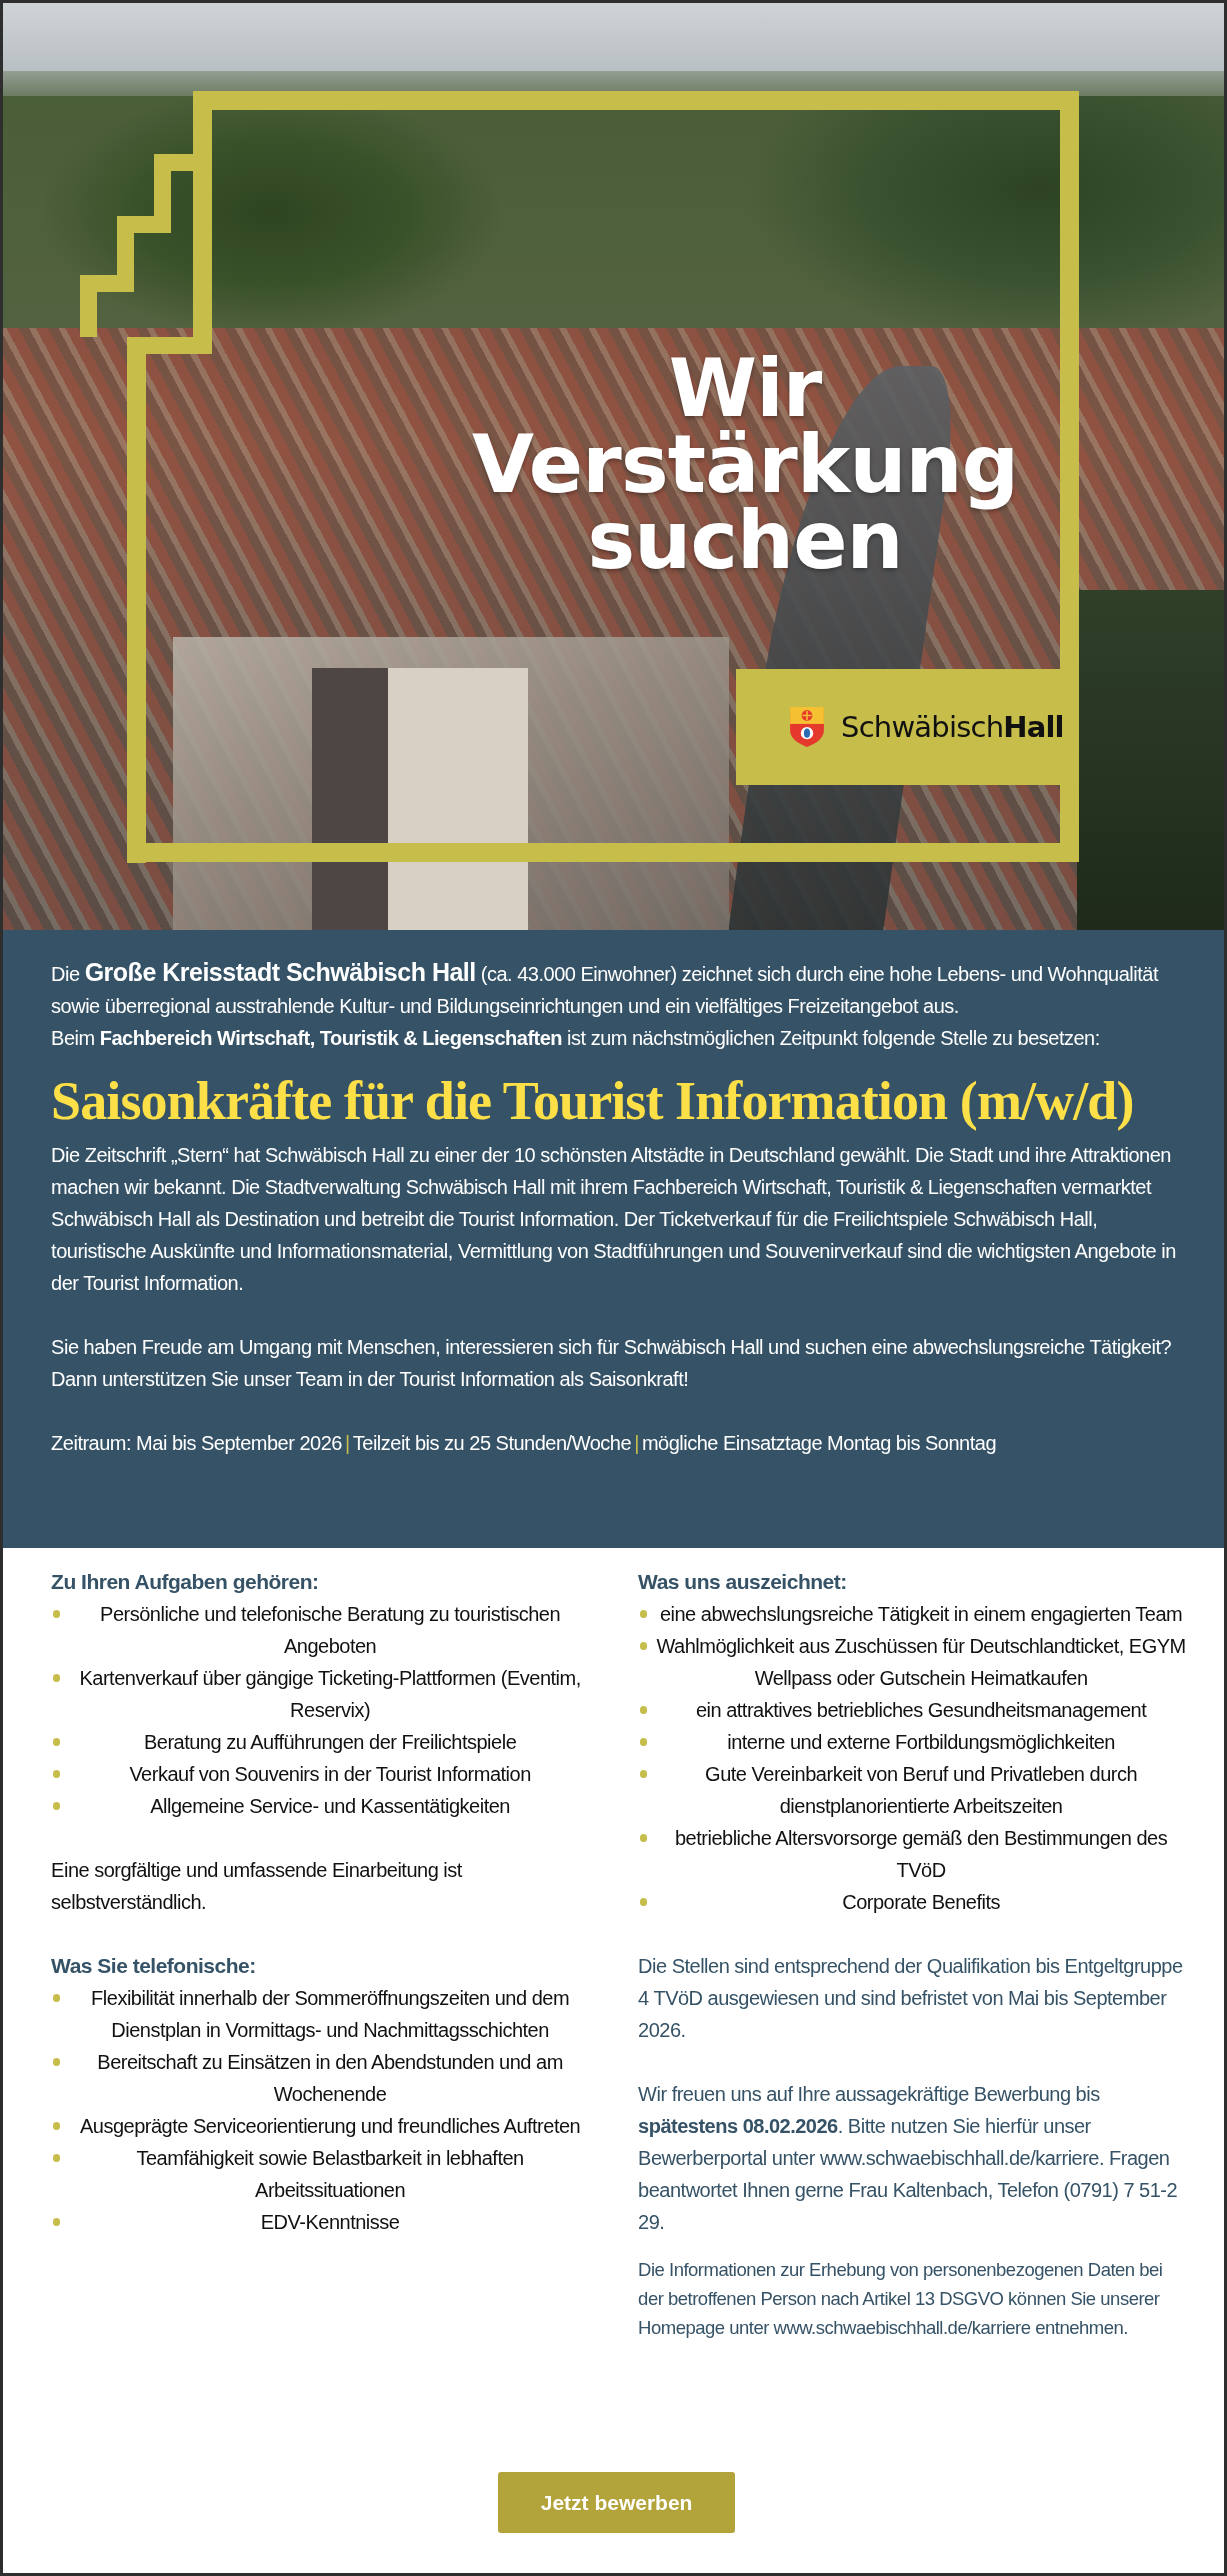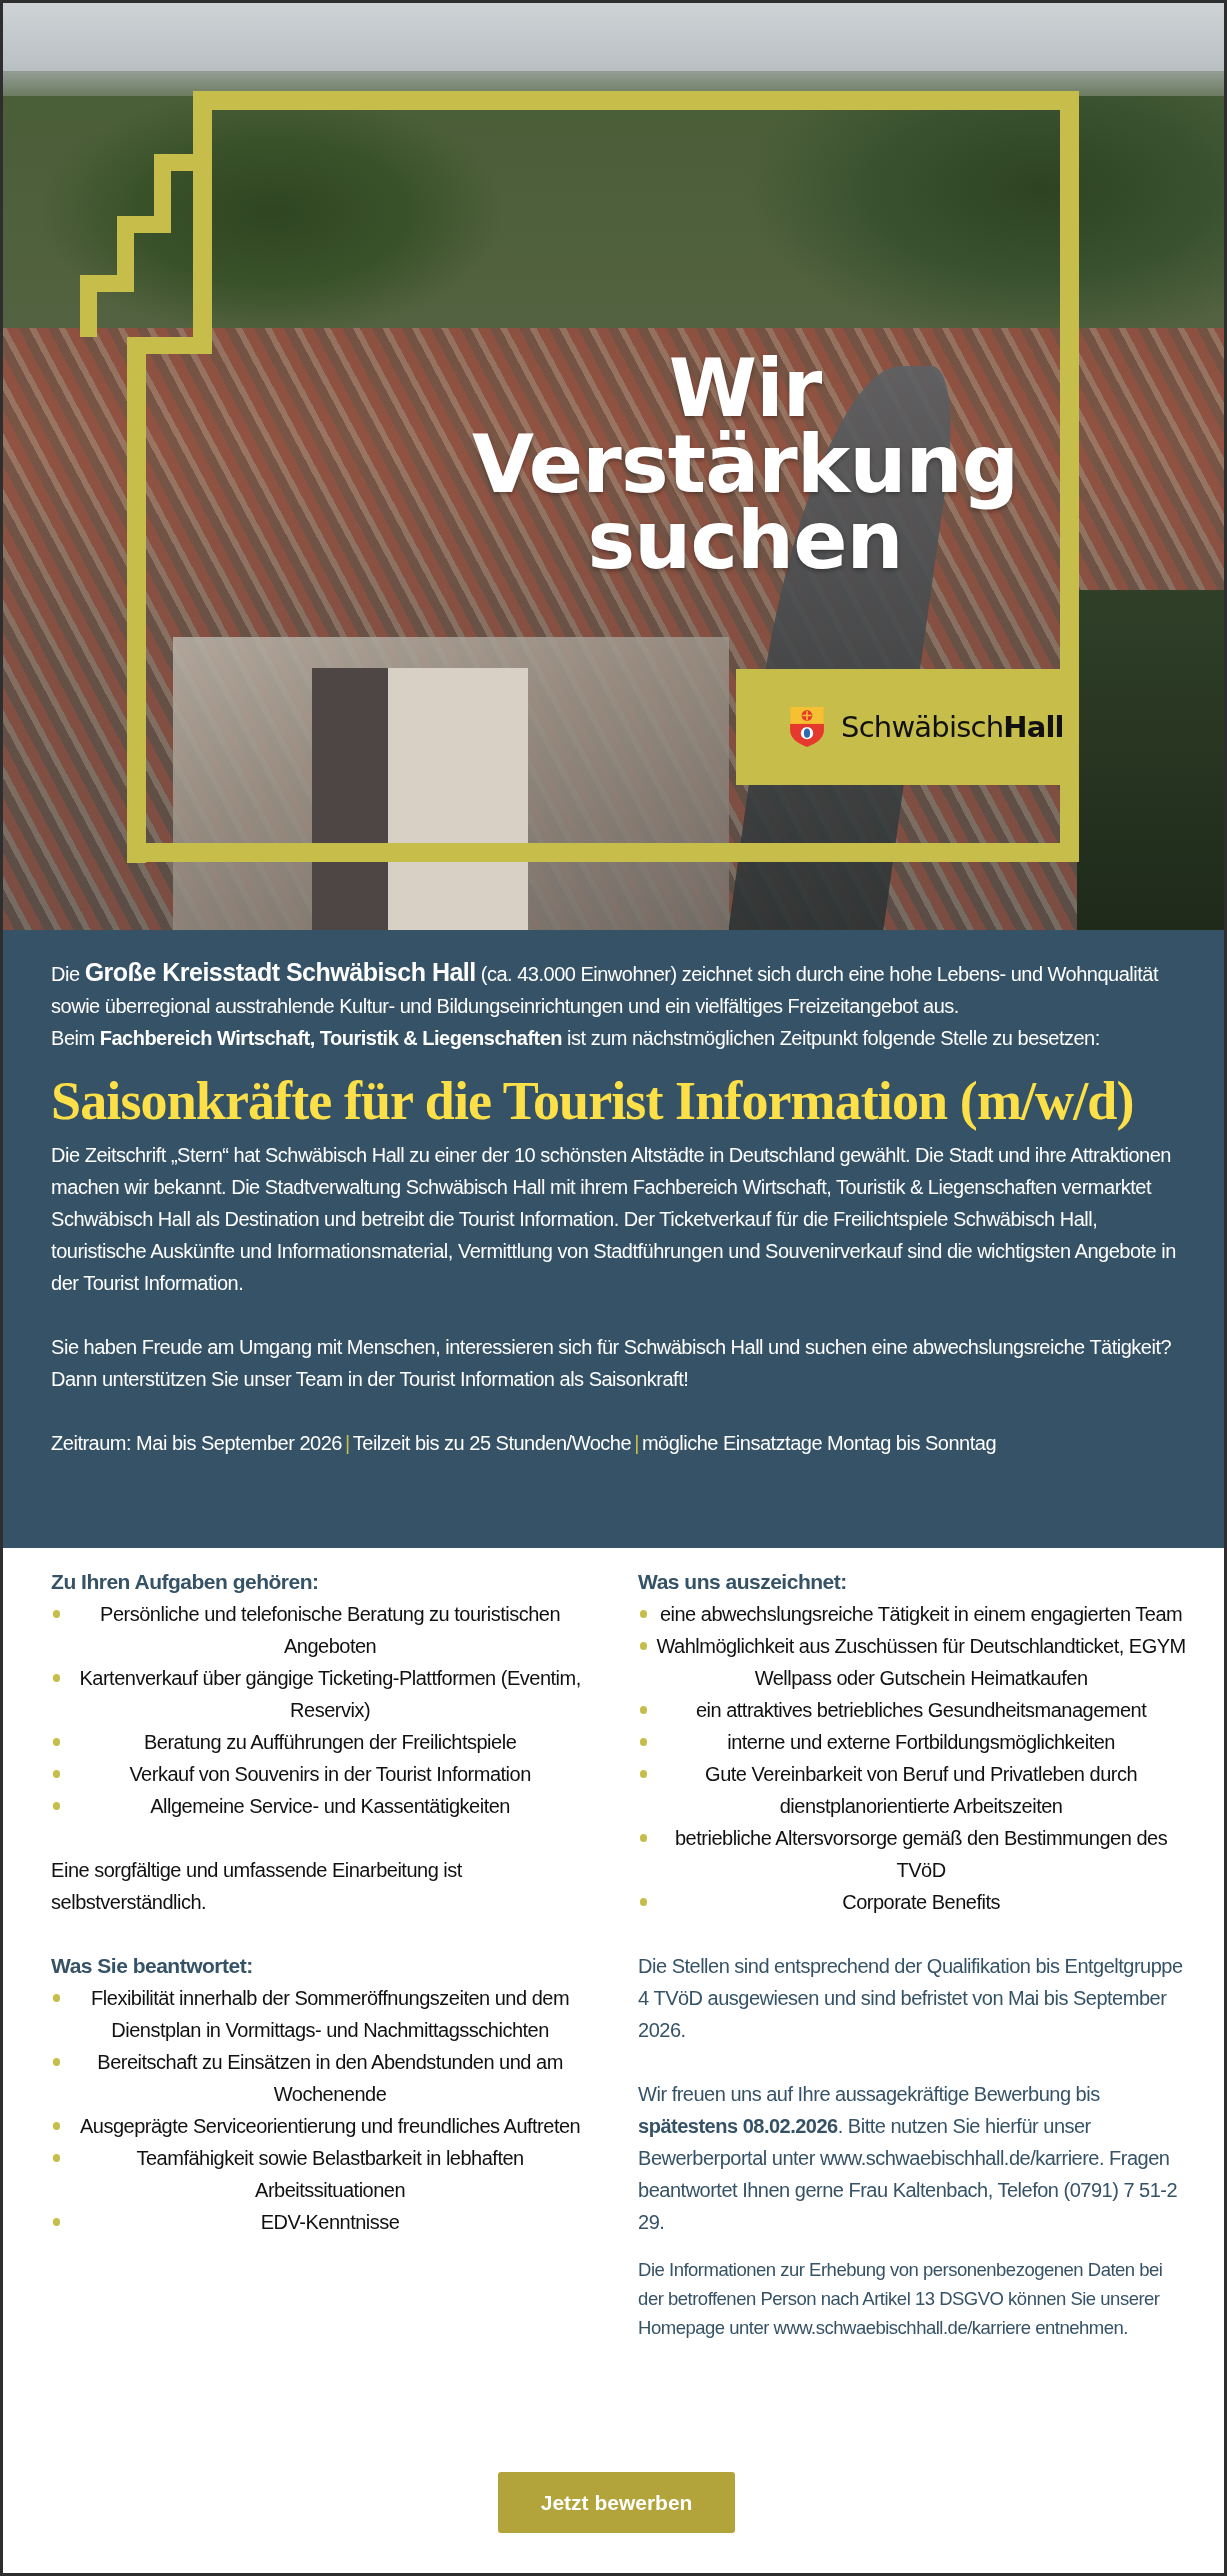--- a/index.html
+++ b/index.html
@@ -163,21 +163,21 @@
       <ul>
         <li>Persönliche und telefonische Beratung zu touristischen Angeboten</li>
         <li>Kartenverkauf über gängige Ticketing-Plattformen (Eventim, Reservix)</li>
         <li>Beratung zu Aufführungen der Freilichtspiele</li>
         <li>Verkauf von Souvenirs in der Tourist Information</li>
         <li>Allgemeine Service- und Kassentätigkeiten</li>
       </ul>
       <div class="spacer"></div>
       <p>Eine sorgfältige und umfassende Einarbeitung ist selbstverständlich.</p>
       <div class="spacer"></div>
-      <h3>Was Sie beantwortet:</h3>
+      <h3>Was Sie telefonische:</h3>
       <ul>
         <li>Flexibilität innerhalb der Sommeröffnungszeiten und dem Dienstplan in Vormittags- und Nachmittagsschichten</li>
         <li>Bereitschaft zu Einsätzen in den Abendstunden und am Wochenende</li>
         <li>Ausgeprägte Serviceorientierung und freundliches Auftreten</li>
         <li>Teamfähigkeit sowie Belastbarkeit in lebhaften Arbeitssituationen</li>
         <li>EDV-Kenntnisse</li>
       </ul>
     </div>
 
     <div class="col right">

